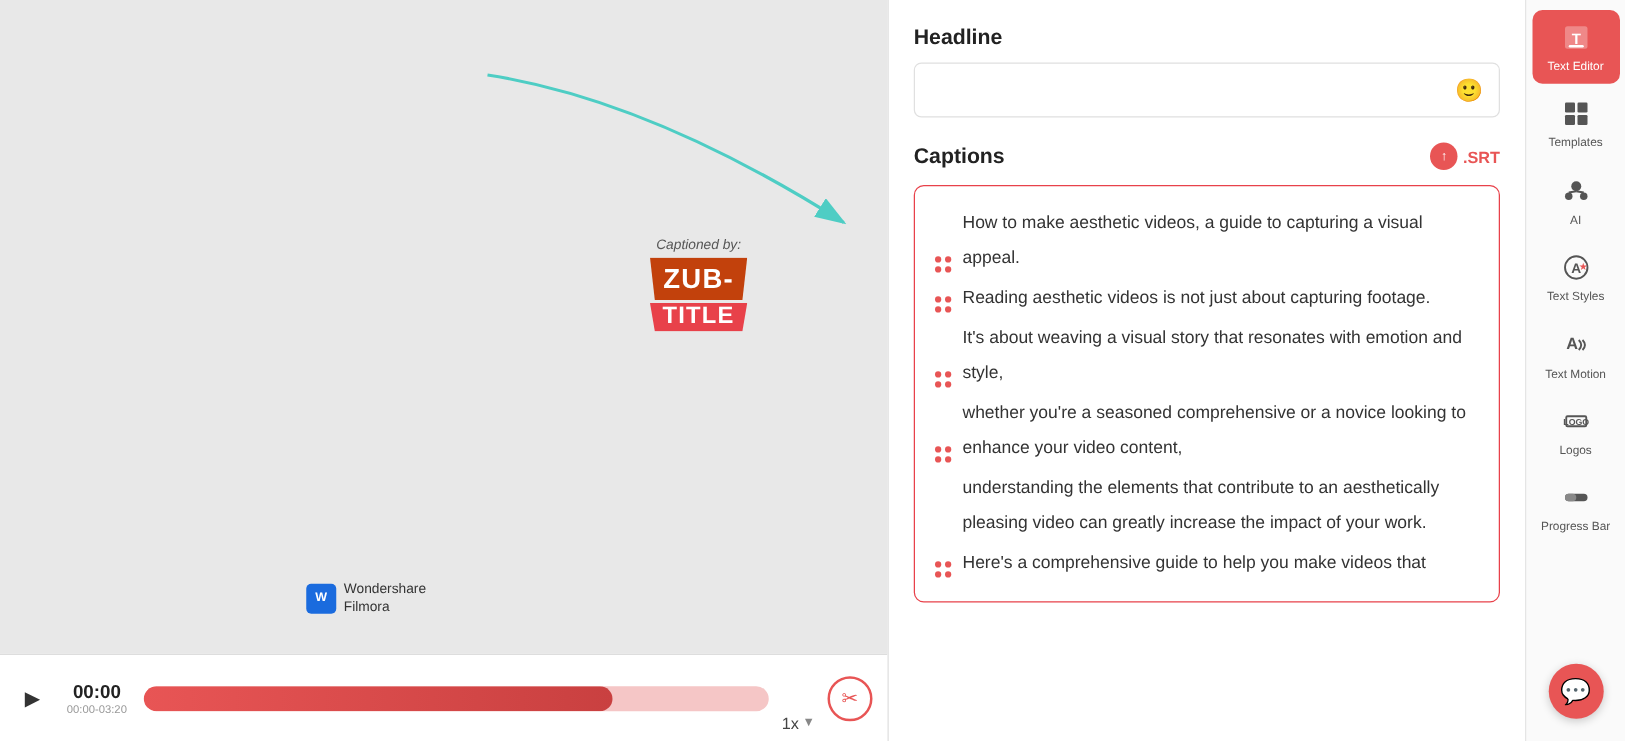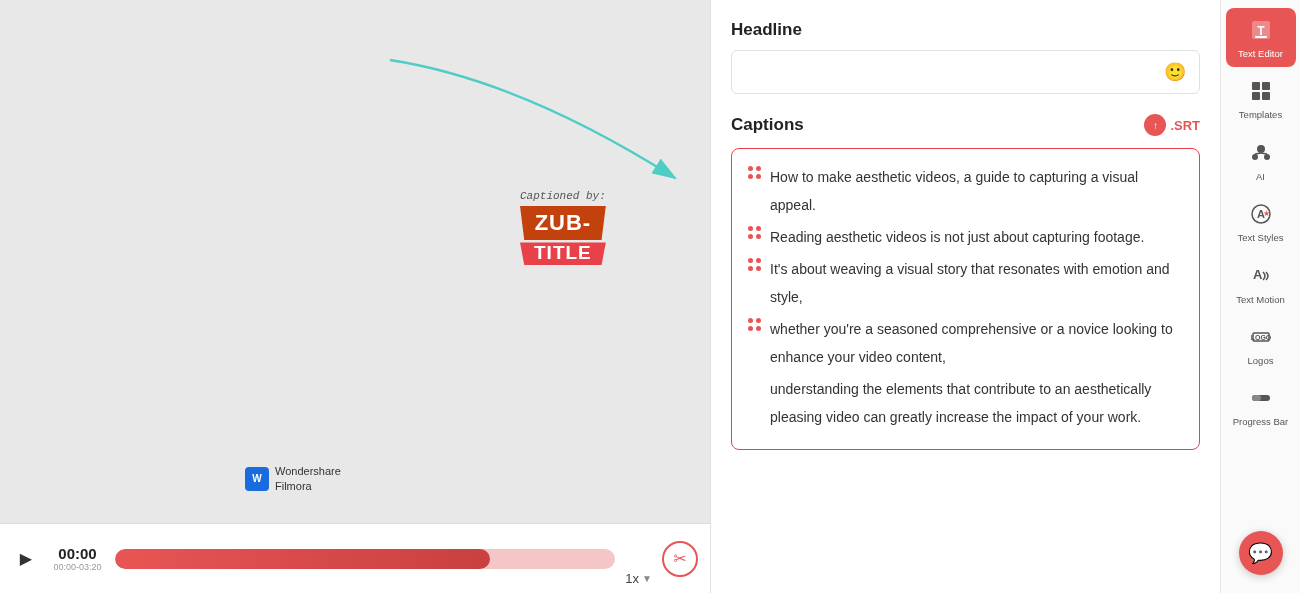--- a/index.html
+++ b/index.html
@@ -35,21 +35,20 @@
       position: absolute;
       top: 190px;
       left: 520px;
       text-align: center;
     }
     .captioned-by {
       font-size: 11px;
       color: #555;
       margin-bottom: 4px;
       font-style: italic;
-      font-family: Liberation Mono, monospace;
     }
     .subtitle-badge {
       background: #c2410c;
       color: white;
       font-weight: 900;
       font-size: 22px;
       padding: 4px 10px;
       display: block;
       line-height: 1.2;
       clip-path: polygon(0 0, 100% 0, 95% 100%, 5% 100%);
@@ -252,21 +251,21 @@
     .captions-box {
       border: 1.5px solid #e8414a;
       border-radius: 8px;
       padding: 14px 16px;
       font-size: 14px;
       line-height: 2;
       color: #333;
     }
     .caption-line {
       display: flex;
-      align-items: flex-start;
+      align-items: flex-end;
       gap: 8px;
       margin-bottom: 4px;
     }
     .dots-grid {
       display: inline-grid;
       grid-template-columns: 1fr 1fr;
       gap: 2px;
       width: 14px;
       height: 14px;
       margin-top: 3px;
@@ -431,20 +430,29 @@
       <div class="caption-line">
         <div class="dots-grid" style="opacity:0">
           <div class="dot-cell"></div>
             <div class="dot-cell"></div>
           <div class="dot-cell"></div>
             <div class="dot-cell"></div>
         </div>
         <span>understanding the elements that contribute to an aesthetically pleasing video can greatly increase the impact of your work.</span>
       </div>
 
+      <div class="caption-line">
+        <div class="dots-grid">
+          <div class="dot-cell"></div>
+            <div class="dot-cell"></div>
+          <div class="dot-cell"></div>
+            <div class="dot-cell"></div>
+        </div>
+        <span>Here's a comprehensive guide to help you make videos that</span>
+      </div>
     </div>
 
   </div>
 </div>
 
 <div class="sidebar">
 
   <div class="sidebar-item active">
     <div class="sidebar-icon">
       <svg width="24" height="24" viewBox="0 0 24 24" fill="none">

